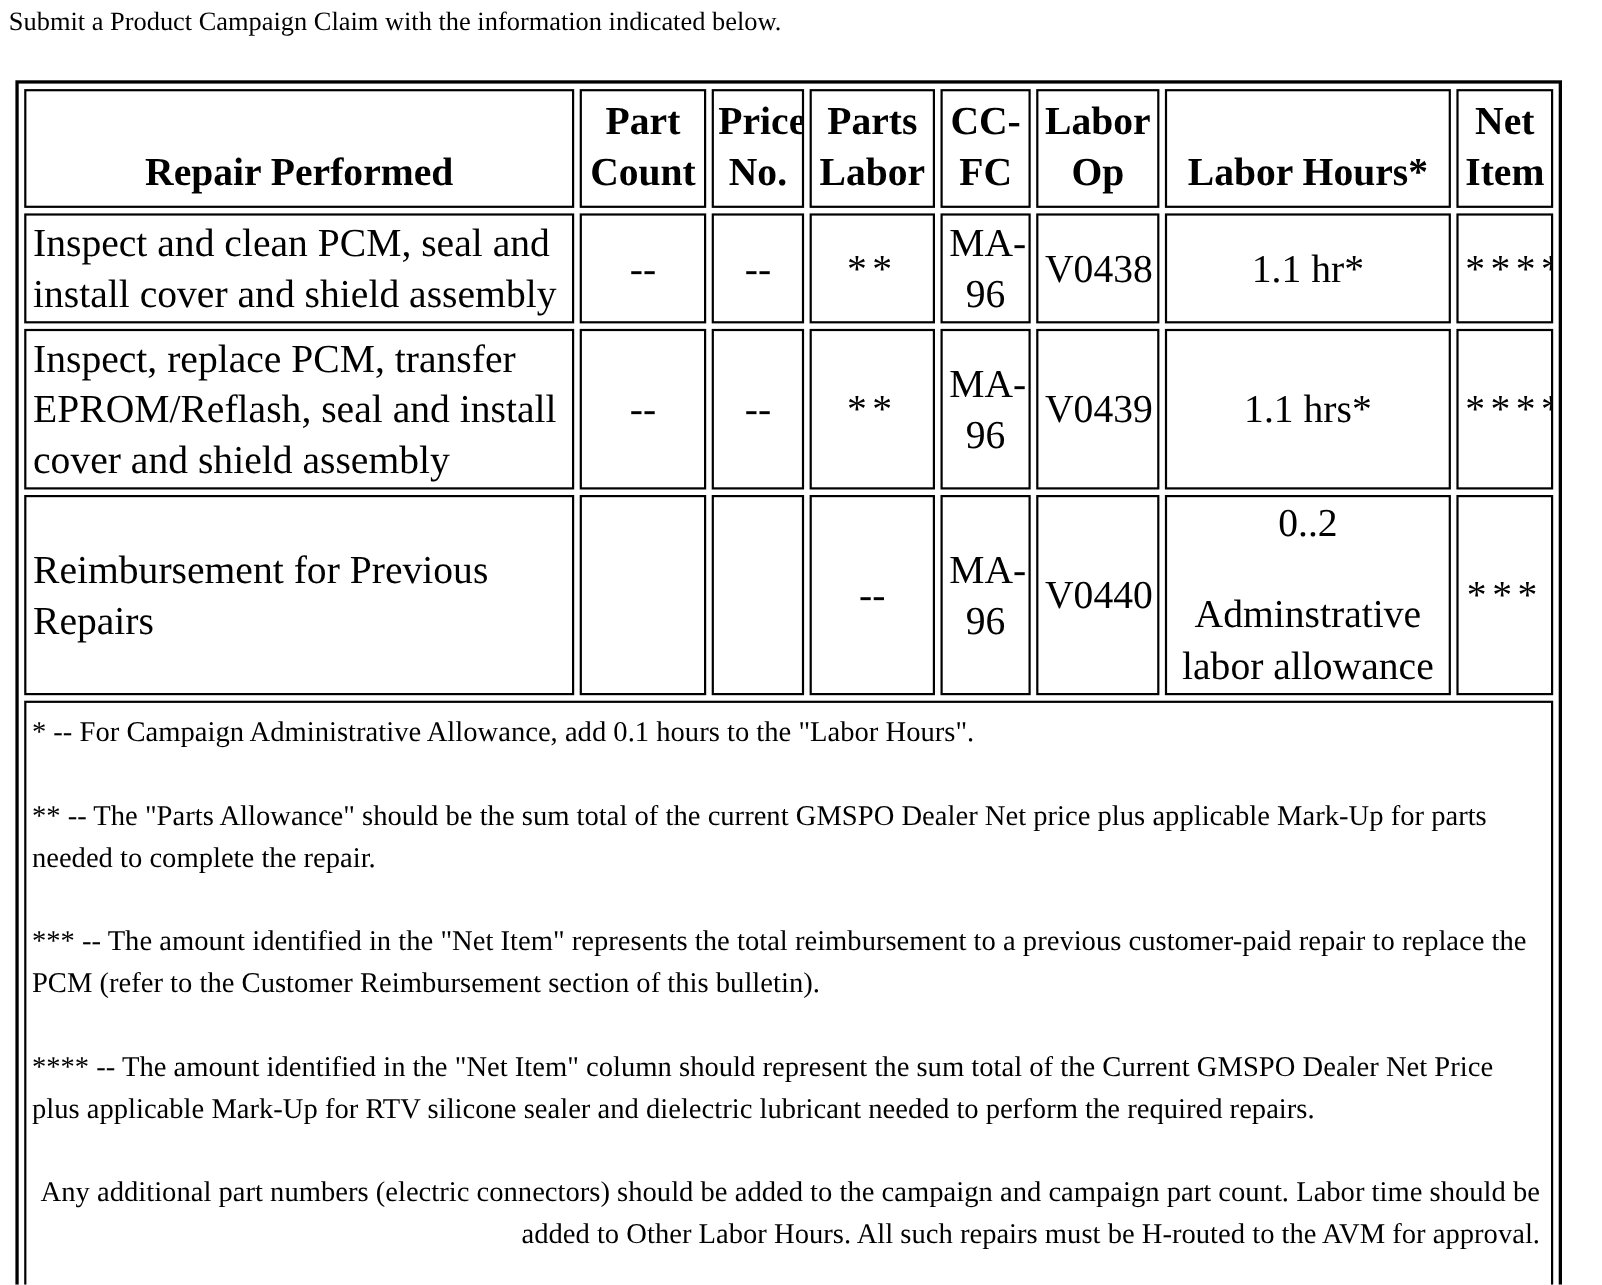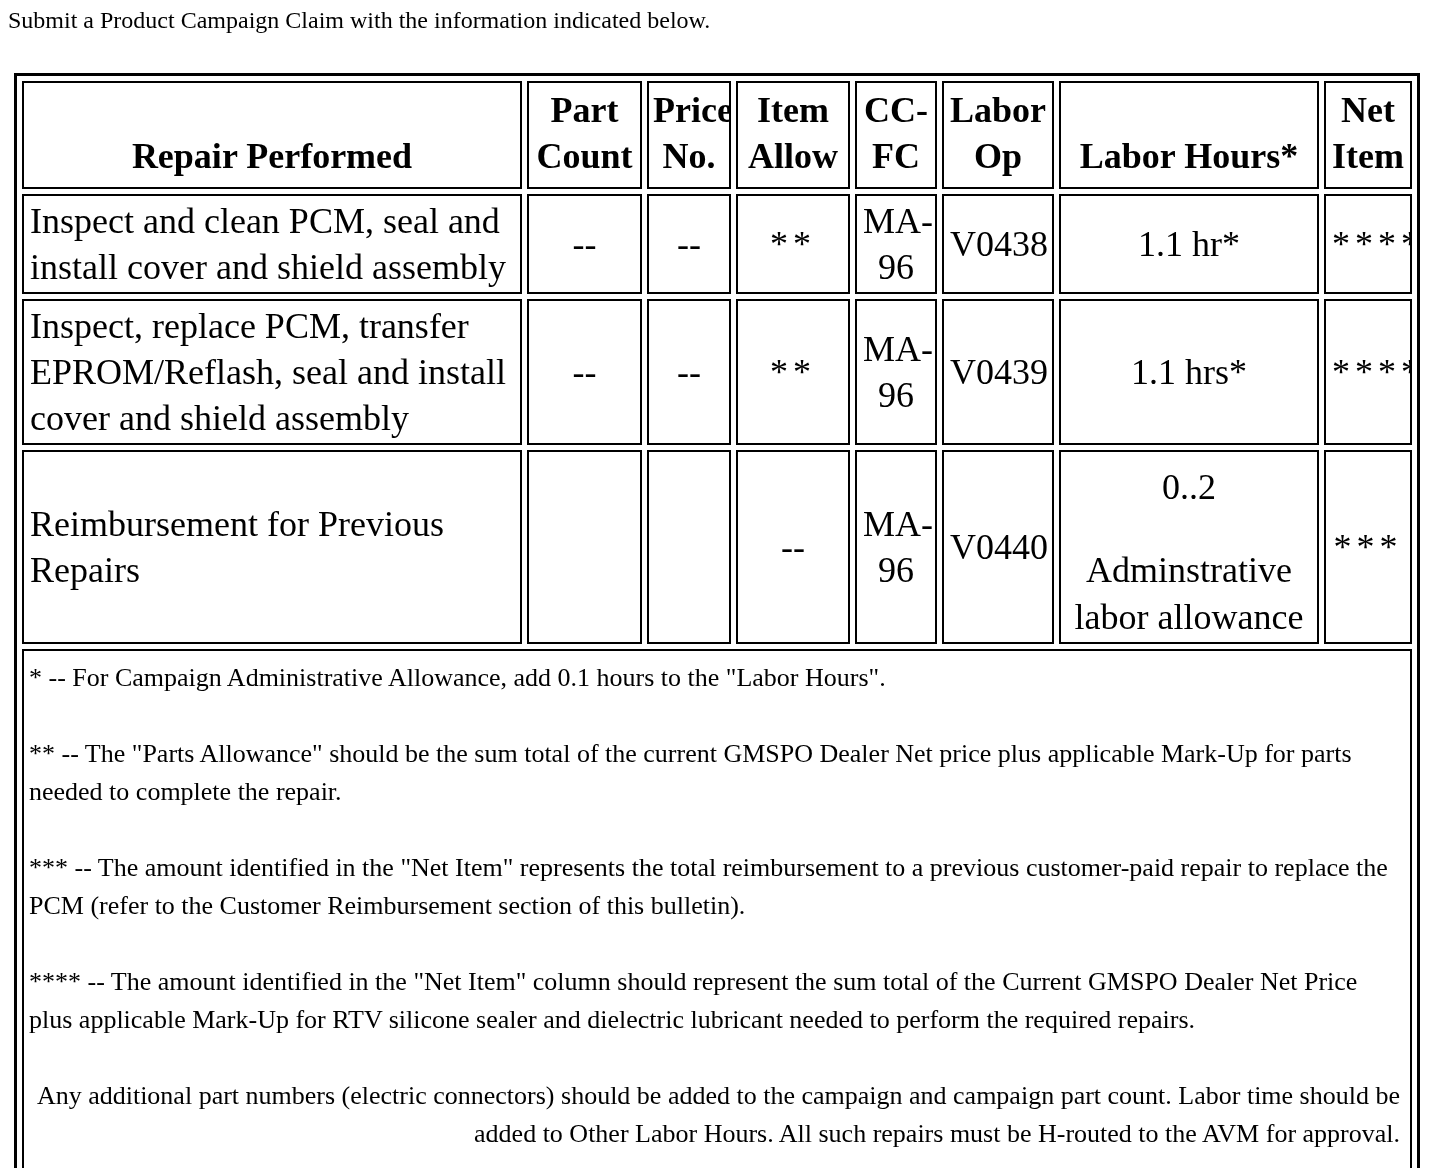--- a/index.html
+++ b/index.html
@@ -53,21 +53,21 @@
     white-space: pre-line;
     padding-left: 6px;
   }
   td.prewrap { white-space: pre-line; font-family: Liberation Serif, serif; }
   td.stars { letter-spacing: 5px; }
   tr.hdr   { height: 80px; }
   tr.r1    { height: 76px; border-radius: 21px; }
   tr.r2    { height: 98px; }
   tr.r3    { height: 148px; }
   tr.fnrow { height: 610px; }
-  td.hours-split { vertical-align: top; padding-top: 12px; }
+  td.hours-split { vertical-align: top; padding-top: 0; }
   .hours-note { display: block; margin-top: 37px; }
   td.footnotes {
     text-align: left;
     vertical-align: top;
     padding: 8px 10px 8px 5px;
     font-size: 26px;
   }
   td.footnotes p {
     margin: 0 0 38px 0;
     line-height: 38px;
@@ -91,21 +91,21 @@
       <col style="width:112px">
       <col style="width:260px">
       <col style="width:88px">
     </colgroup>
 
     <tbody>
         <tr class="hdr">
       <th>Repair Performed</th>
       <th>Part Count</th>
       <th>Price No.</th>
-      <th>Item Allow</th>
+      <th>Parts Labor</th>
       <th>CC-FC</th>
       <th>Labor Op</th>
       <th>Labor Hours*</th>
       <th>Net Item</th>
     </tr>
 
     <tr class="r1">
       <td class="repair">Inspect and clean PCM, seal and
 install cover and shield assembly</td>
       <td>--</td>

